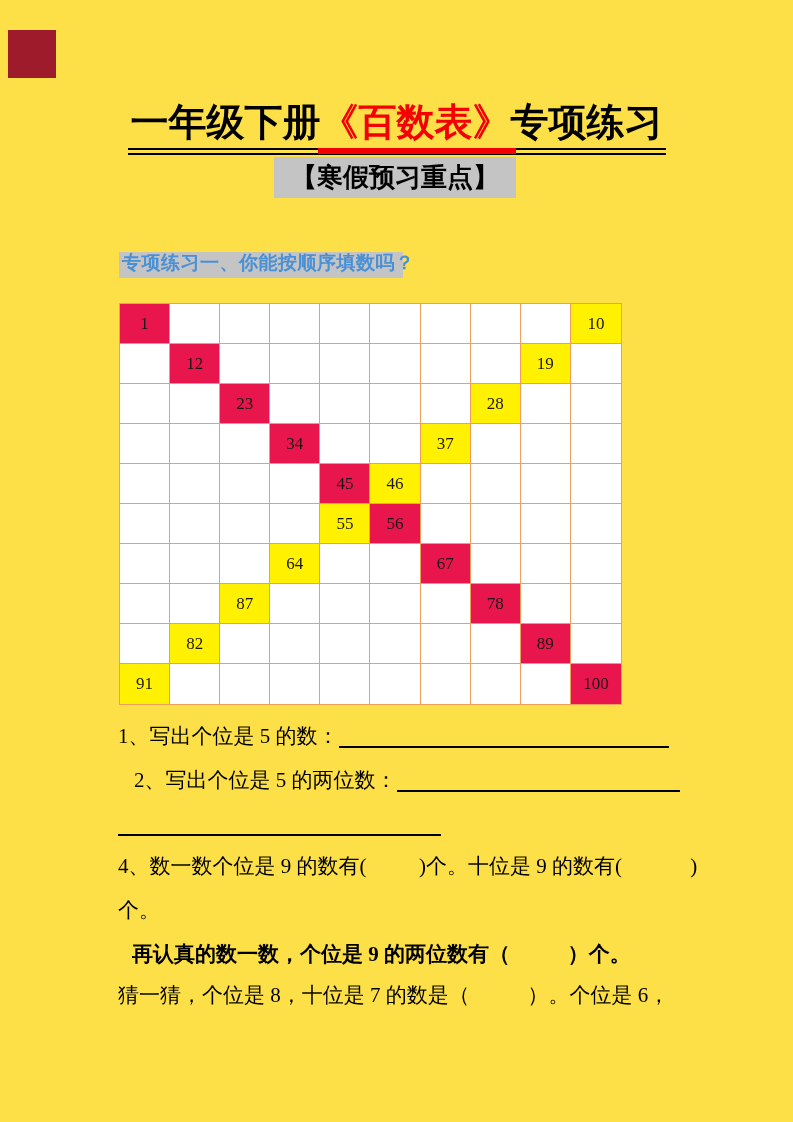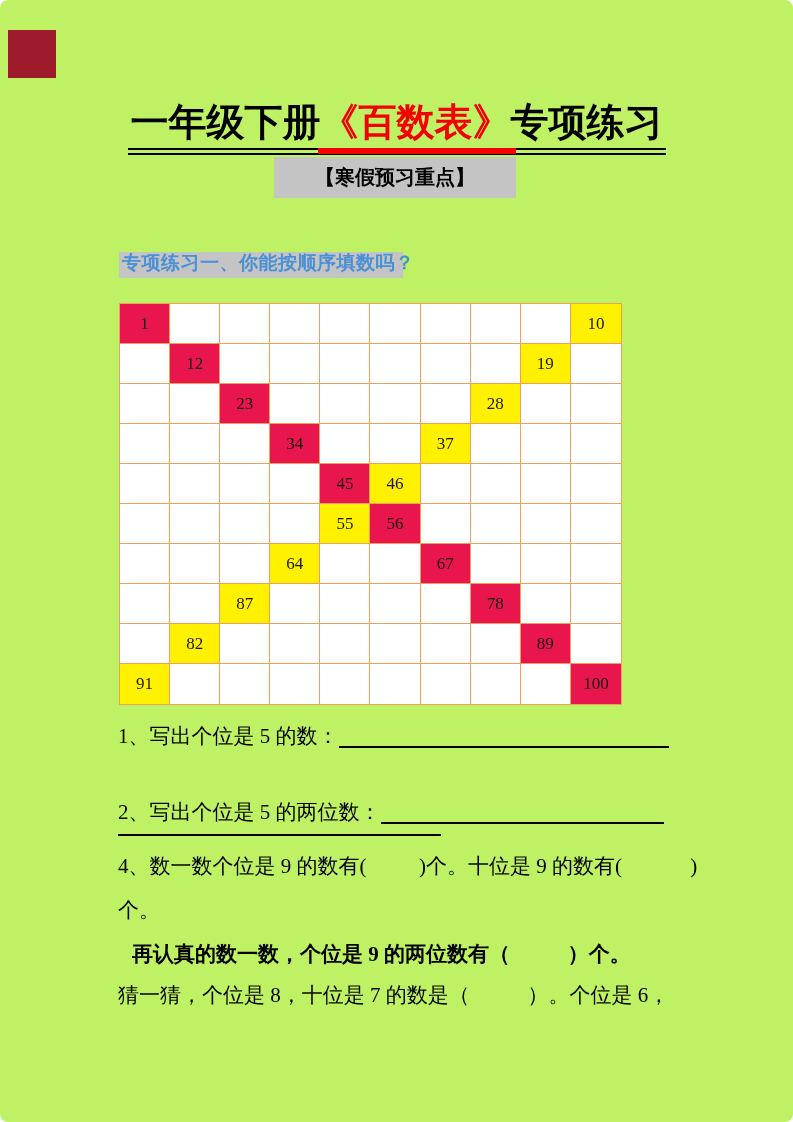--- a/index.html
+++ b/index.html
@@ -1,50 +1,50 @@
 <!DOCTYPE html>
 <html style="--red: #F40000; --corner: #9E1B2B; --gray: #C4C4C4; --blue: #4A90D5; --line: #EDA05C; --cellred: #E8164D; --cellyellow: #FFF100;"><head>
 <meta charset="utf-8">
 <style>
   html,body{margin:0;padding:0;background:#ffffff;}
-  .page{position:relative;width:793px;height:1122px;background:#bef264;overflow:hidden;
-        font-family:"Liberation Serif","DejaVu Serif",serif;border-radius:8px;}
+  .page{position:relative;width:793px;height:1122px;background:#fde047;overflow:hidden;
+        font-family:"Liberation Serif","DejaVu Serif",serif;}
 
   .corner-mark{position:absolute;left:8px;top:30px;width:48px;height:48px;background:var(--corner);}
 
   .title{position:absolute;left:0;top:97px;width:100%;height:50px;line-height:50px;
          text-align:center;font-size:38px;font-weight:bold;color:#000;white-space:nowrap;}
   .title .hl{color:var(--red);}
   .title-underline{position:absolute;left:128px;top:148px;width:538px;height:7px;
          border-top:2px solid #000;border-bottom:2px solid #000;box-sizing:border-box;}
   .title-underline-red{position:absolute;left:318px;top:148px;width:198px;height:6px;background:var(--red);}
 
   .subtitle{position:absolute;left:274px;top:157px;width:242px;height:41px;background:var(--gray);
-         color:#000;font-size:20px;font-weight:bold;text-align:center;line-height:41px;white-space:nowrap;}
+         color:#000;font-size:26px;font-weight:bold;text-align:center;line-height:41px;white-space:nowrap;}
 
   .section-header{position:absolute;left:119px;top:252px;width:284px;height:26px;background:var(--gray);}
   .section-header span{position:absolute;left:3px;bottom:2px;white-space:nowrap;
          font-family:"Liberation Sans","DejaVu Sans",sans-serif;
          font-size:19px;font-weight:bold;color:var(--blue);letter-spacing:0.5px;}
 
   .grid{position:absolute;left:119px;top:303px;width:503px;height:402px;box-sizing:border-box;
         display:grid;grid-template-columns:repeat(10,1fr);grid-template-rows:repeat(10,1fr);
         border:1px solid var(--line);background:#fff;}
   .cell{border-right:1px solid var(--line);border-bottom:1px solid var(--line);
         display:flex;align-items:center;justify-content:center;
         font-size:17px;color:#181818;box-sizing:border-box;}
   .cell:nth-child(10n){border-right:none;}
   .cell.lastrow{border-bottom:none;}
   .cell.red{background:var(--cellred);}
   .cell.yellow{background:var(--cellyellow);}
 
   .qline{position:absolute;left:118px;font-size:21px;line-height:28px;color:#000;white-space:pre;}
   .blank{display:inline-block;height:27px;vertical-align:-5px;border-bottom:2px solid #000;}
   .q1{top:719px;} .q1 .blank{width:330px;}
-  .q2{top:795px;} .q2 .blank{width:283px;}
+  .q2{top:763px;margin-left:16px;} .q2 .blank{width:283px;}
   .q3{top:807px;} .q3 .blank{width:323px;}
   .q4{top:852px;}
   .q5{top:896px;}
   .q6{top:940px;left:132px;font-weight:bold;}
   .q7{top:981px;}
 </style>
 </head>
 <body>
 
 <div class="page">

